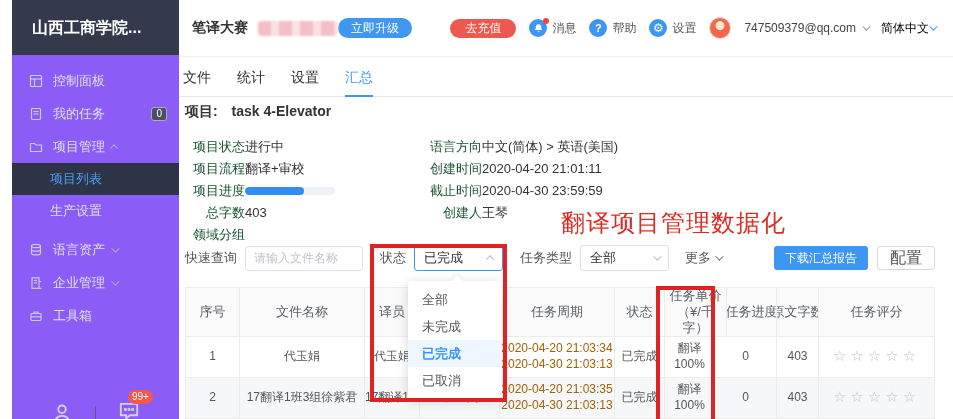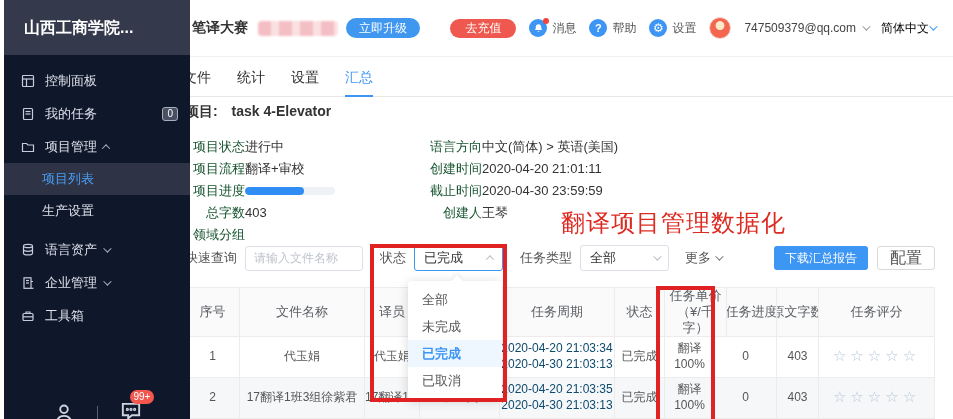--- a/index.html
+++ b/index.html
@@ -1,21 +1,21 @@
 <!DOCTYPE html>
 <html><head>
 <meta charset="utf-8">
 <style>
   * { margin:0; padding:0; box-sizing:border-box; }
   html,body { width:953px; height:419px; }
   body { font-family:"Liberation Sans","DejaVu Sans",sans-serif; background:#fff; }
   .app { position:relative; width:953px; height:419px; overflow:hidden; background:#fff; }
 
   
-  .sidebar { position:absolute; left:4px; top:0; width:186px; height:419px; background:#0f172a; z-index:3; }
+  .sidebar { position:absolute; left:12px; top:0; width:167px; height:419px; background:#8b5cf6; z-index:3; }
   .sidebar-title { height:55px; line-height:55px; background:#343a4b; color:#fff; font-size:16px; font-weight:bold; padding-left:20px; white-space:nowrap; overflow:hidden; }
   .menu { padding-top:9px; }
   .menu-item { height:33px; display:flex; align-items:center; padding:0 12px 0 17px; color:#dde0e9; font-size:13px; cursor:pointer; }
   .menu-item .mi-label { margin-left:10px; }
   .sub-item { height:32px; display:flex; align-items:center; padding-left:38px; color:#dde0e9; font-size:13px; cursor:pointer; }
   .sub-item.active { background:#2e3445; color:#4b9ef7; }
   .badge-0 { margin-left:auto; background:#4a5063; border:1px solid #a9aebc; color:#fff; font-size:10px; line-height:12px; padding:0 4px; border-radius:3px; }
   .caret { width:6px; height:6px; border-right:1.5px solid #aeb3c2; border-bottom:1.5px solid #aeb3c2; display:inline-block; }
   .caret.up { transform:rotate(-135deg) translate(-1px,-1px); }
   .caret.down { transform:rotate(45deg) translateY(-2px); }
@@ -26,21 +26,21 @@
   .ficon { width:22px; height:22px; stroke:#cfd3de; fill:none; stroke-width:1.2; }
   .footer-divider { width:1px; height:14px; background:#5a6071; }
   .chat-wrap { position:relative; }
   .badge-99 { position:absolute; top:-10px; left:10px; background:#f4574d; color:#fff; font-size:10px; line-height:12px; padding:1px 4px; border-radius:7px; white-space:nowrap; }
 
   
   .topbar { position:absolute; left:167px; top:0; width:786px; height:57px; background:#fff; border-bottom:1px solid #f0f0f0; display:flex; align-items:center; padding:0 18px 0 25px; z-index:2; }
   .tb-project { font-size:14px; font-weight:bold; color:#333; white-space:nowrap; }
   .redacted { width:80px; height:15px; margin-left:10px; border-radius:4px;
     background:repeating-linear-gradient(90deg,#f3bfc4 0 13px,#fbe0e2 13px 21px); filter:blur(1.2px); }
-  .upgrade-btn { margin-left:8px; background:#3f97f0; color:#fff; font-size:12px; line-height:20px; padding:0 13px; border-radius:11px; border:none; white-space:nowrap; cursor:pointer; }
+  .upgrade-btn { margin-left:0; background:#3f97f0; color:#fff; font-size:12px; line-height:20px; padding:0 13px; border-radius:11px; border:none; white-space:nowrap; cursor:pointer; }
   .tb-right { margin-left:auto; display:flex; align-items:center; gap:13px; white-space:nowrap; }
   .recharge-btn { background:#ee584e; color:#fff; font-size:12px; line-height:19px; padding:0 15px; border-radius:10px; border:none; cursor:pointer; }
   .tb-group { display:flex; align-items:center; gap:5px; font-size:12px; color:#555; cursor:pointer; }
   .blue-circle { position:relative; width:18px; height:18px; border-radius:50%; background:#3d95f4; color:#fff; display:flex; align-items:center; justify-content:center; font-size:11px; font-weight:bold; }
   .red-dot { position:absolute; top:-1px; right:-2px; width:6px; height:6px; border-radius:50%; background:#f4433c; }
   .gear-glyph { font-family:"DejaVu Sans",sans-serif; font-size:12px; font-weight:normal; }
   .avatar { width:22px; height:22px; border-radius:50%; background:radial-gradient(circle at 50% 38%,#fde8c8 0 26%,#f4664f 30%); border:1px solid #f0d4cc; }
   .email-group { display:flex; align-items:center; gap:6px; font-size:12px; color:#444; cursor:pointer; }
   .lang-group { display:flex; align-items:center; font-size:12px; color:#000000; cursor:pointer; }
   .caret-g { width:6px; height:6px; border-right:1.3px solid #999; border-bottom:1.3px solid #999; transform:rotate(45deg) translateY(-2px); display:inline-block; }
@@ -87,21 +87,21 @@
   .th-row { height:50px; background:#fafafa; color:#5c6066; font-size:13px; }
   .td-row { height:41px; color:#555; background:#fff; }
   .td-row.alt { background:#f6f7f9; }
   .cell { display:flex; flex-direction:column; align-items:center; justify-content:center; text-align:center; border-right:1px solid #ececec; border-bottom:1px solid #ececec; overflow:hidden; white-space:nowrap; line-height:1.3; }
   .tr .cell:first-child { border-left:1px solid #ececec; }
   .th-row .cell { border-top:1px solid #ececec; }
   .hdr-wrap { white-space:normal; line-height:1.25; }
   .w0{width:55px;} .w1{width:125px;} .w2{width:55px;} .w3{width:80px;} .w4{width:115px;}
   .w5{width:50px;} .w6{width:50px;} .w7{width:62px;} .w8{width:42px;} .w9{width:116px;}
   .file-cell { font-size:12px; }
-  .date-line { font-size:12px; color:#0c4a6e; }
+  .date-line { font-size:12px; color:#a16207; }
   .stars { font-family:"DejaVu Sans",sans-serif; font-size:15px; color:#b9c8db; letter-spacing:4px; }
   .lp-badge { position:absolute; top:-7px; right:-11px; width:9px; height:9px; border-radius:2px; background:#3d95f4; }
   .lang-pair-wrap { position:relative; display:inline-block; }
 
   
   .dropdown { position:absolute; left:241px; top:281px; width:94px; background:#fff; border-radius:4px; box-shadow:0 2px 12px rgba(0,0,0,.16); padding:5px 0; z-index:5; }
   .dropdown::before { content:""; position:absolute; top:-4px; left:45px; width:8px; height:8px; background:#fff; transform:rotate(45deg); box-shadow:-2px -2px 4px rgba(0,0,0,.05); }
   .dd-item { height:27px; line-height:27px; padding-left:14px; font-size:13px; color:#555; cursor:pointer; }
   .dd-item.selected { color:#3d95f4; background:#eef7ff; font-weight:bold; }
 

